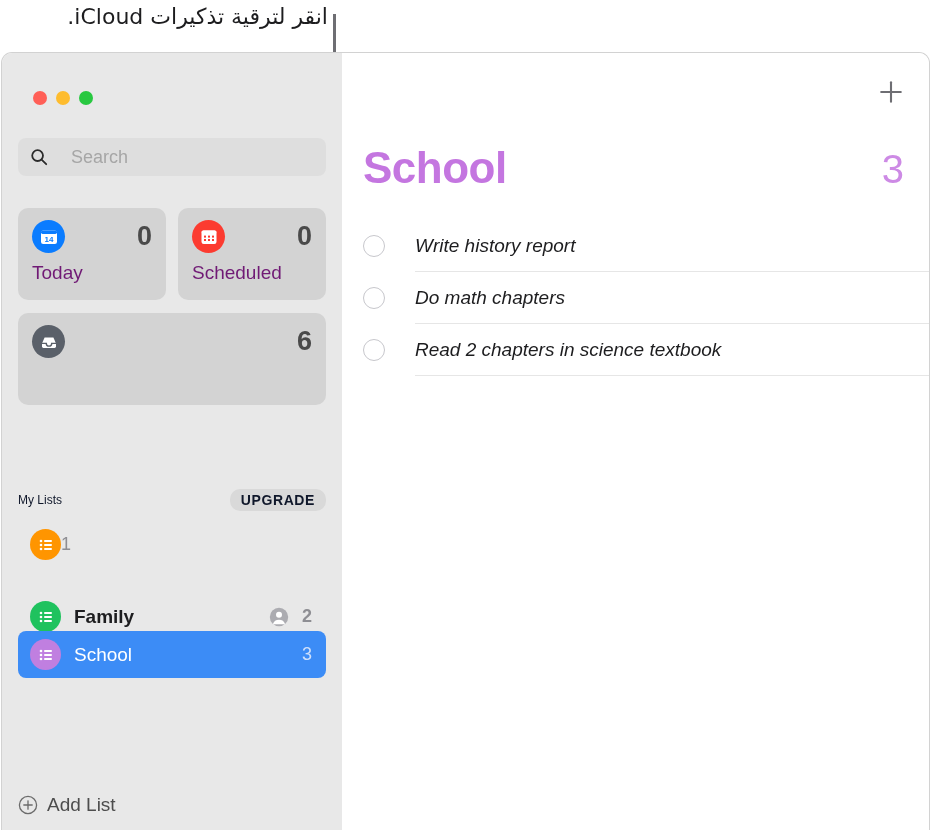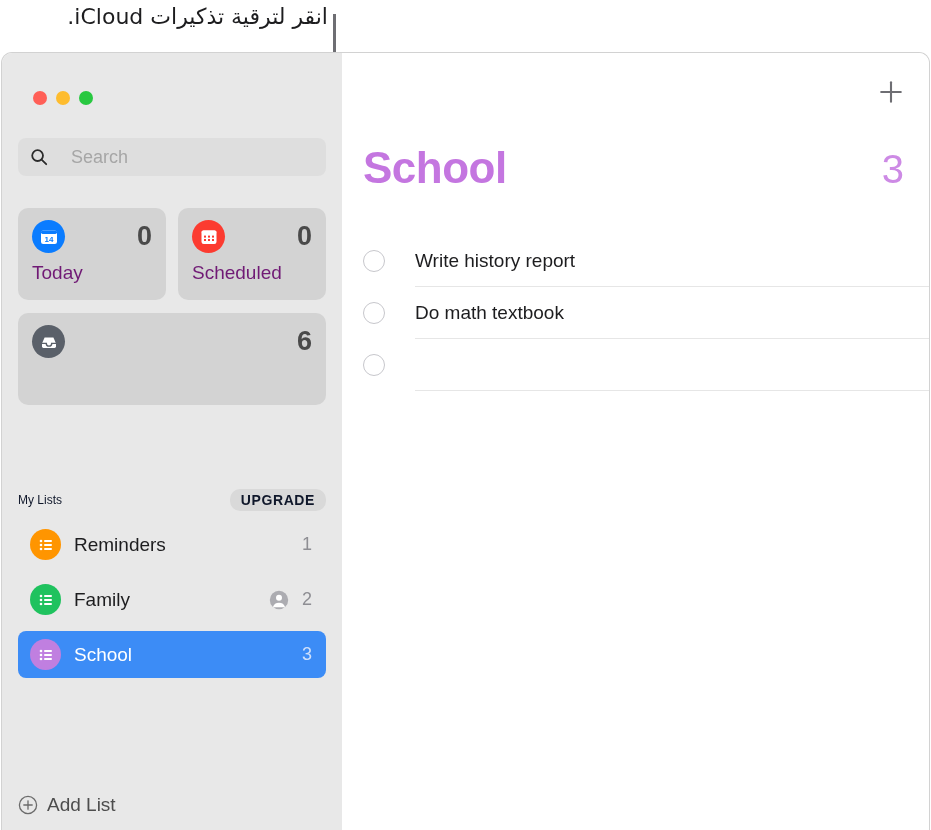--- a/index.html
+++ b/index.html
@@ -252,23 +252,24 @@
     line-height: 1;
     letter-spacing: -0.5px;
   }
   #list-total-count {
     font-size: 40px;
     color: #cd8ae5;
     line-height: 1;
   }
   #reminders-list {
     position: absolute;
-    top: 182px;
+    top: 167px;
     left: 21px;
     right: 0;
+    font-style: italic;
   }
   .reminder-row {
     display: flex;
     align-items: center;
     height: 52px;
     position: relative;
   }
   .reminder-checkbox {
     width: 22px;
     height: 22px;
@@ -374,25 +375,24 @@
           <g fill="#ffffff">
             <circle cx="5" cy="6" r="1.3"></circle>
               <rect x="8" y="5.1" width="8" height="1.8" rx="0.9"></rect>
             <circle cx="5" cy="10" r="1.3"></circle>
               <rect x="8" y="9.1" width="8" height="1.8" rx="0.9"></rect>
             <circle cx="5" cy="14" r="1.3"></circle>
               <rect x="8" y="13.1" width="8" height="1.8" rx="0.9"></rect>
           </g>
         </svg>
       </div>
-      <div class="list-name">Reminders</div>
       <div class="list-count">1</div>
     </div>
 
-    <div class="list-row" style="top:523px;">
+    <div class="list-row" style="top:540px;font-weight:bold;">
       <div class="list-icon" style="background:#1fc25e;">
         <svg viewBox="0 0 20 20" width="20" height="20">
           <g fill="#ffffff">
             <circle cx="5" cy="6" r="1.3"></circle>
               <rect x="8" y="5.1" width="8" height="1.8" rx="0.9"></rect>
             <circle cx="5" cy="10" r="1.3"></circle>
               <rect x="8" y="9.1" width="8" height="1.8" rx="0.9"></rect>
             <circle cx="5" cy="14" r="1.3"></circle>
               <rect x="8" y="13.1" width="8" height="1.8" rx="0.9"></rect>
           </g>
@@ -450,26 +450,27 @@
     <div id="reminders-list">
 
       <div class="reminder-row">
         <div class="reminder-checkbox"></div>
         <div class="reminder-text">Write history report</div>
         <div class="reminder-divider"></div>
       </div>
 
       <div class="reminder-row">
         <div class="reminder-checkbox"></div>
-        <div class="reminder-text">Do math textbook</div>
+        <div class="reminder-text">Do math chapters</div>
         <div class="reminder-divider"></div>
       </div>
 
       <div class="reminder-row">
         <div class="reminder-checkbox"></div>
+        <div class="reminder-text">Read 2 chapters in science textbook</div>
         <div class="reminder-divider"></div>
       </div>
 
     </div>
 
   </div>
 
 </div>
 
 </body></html>

